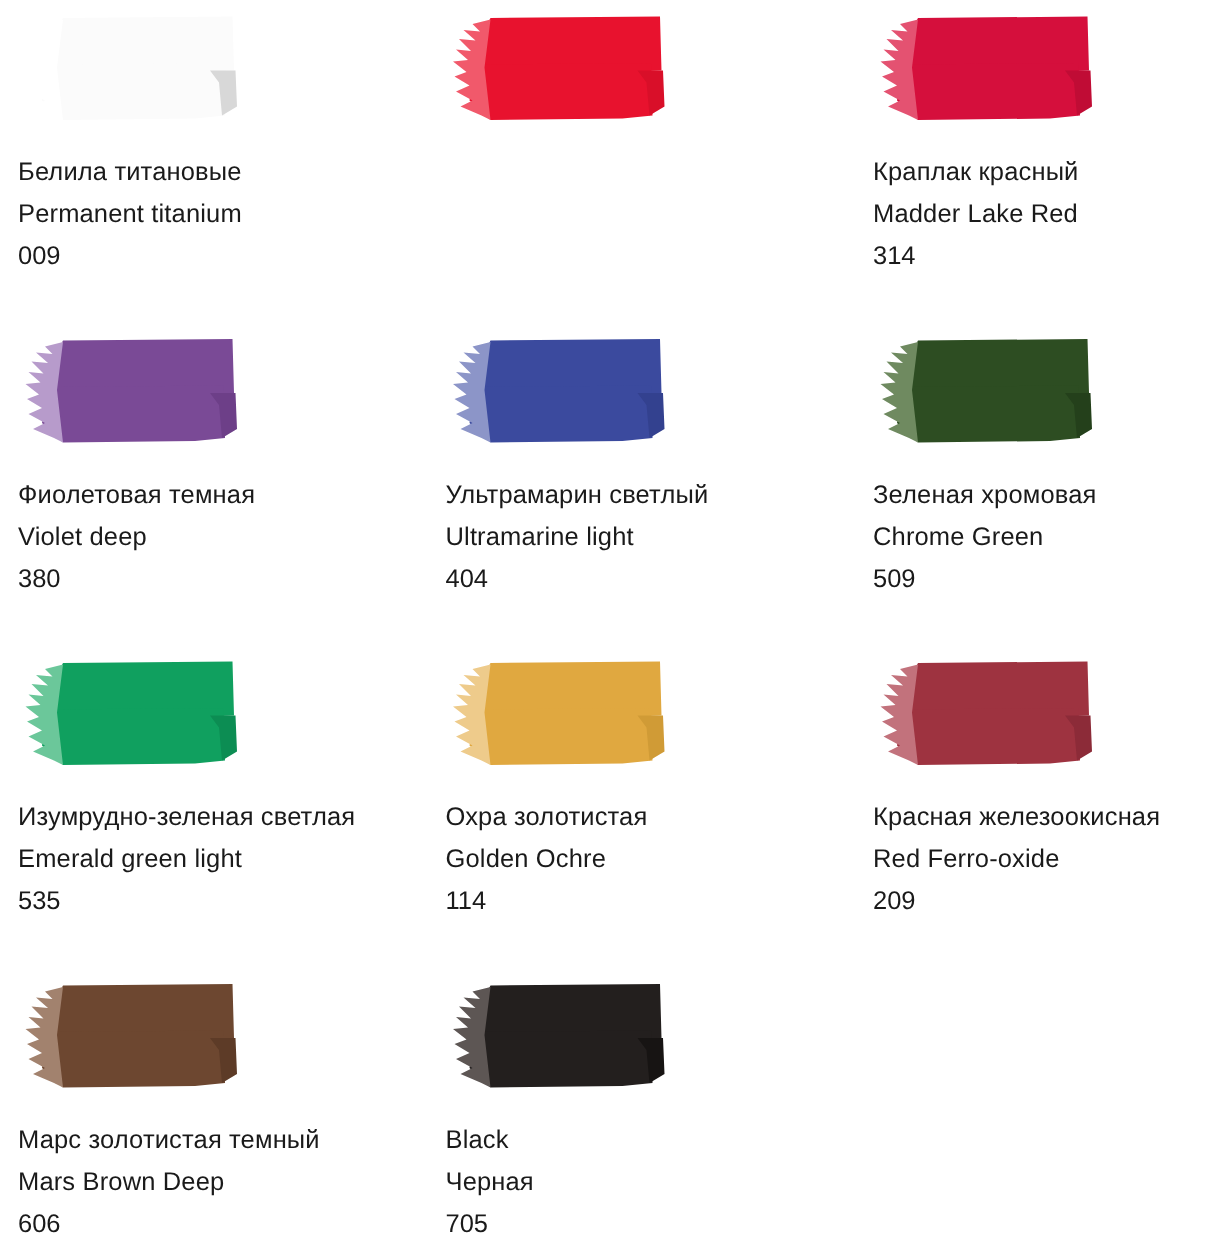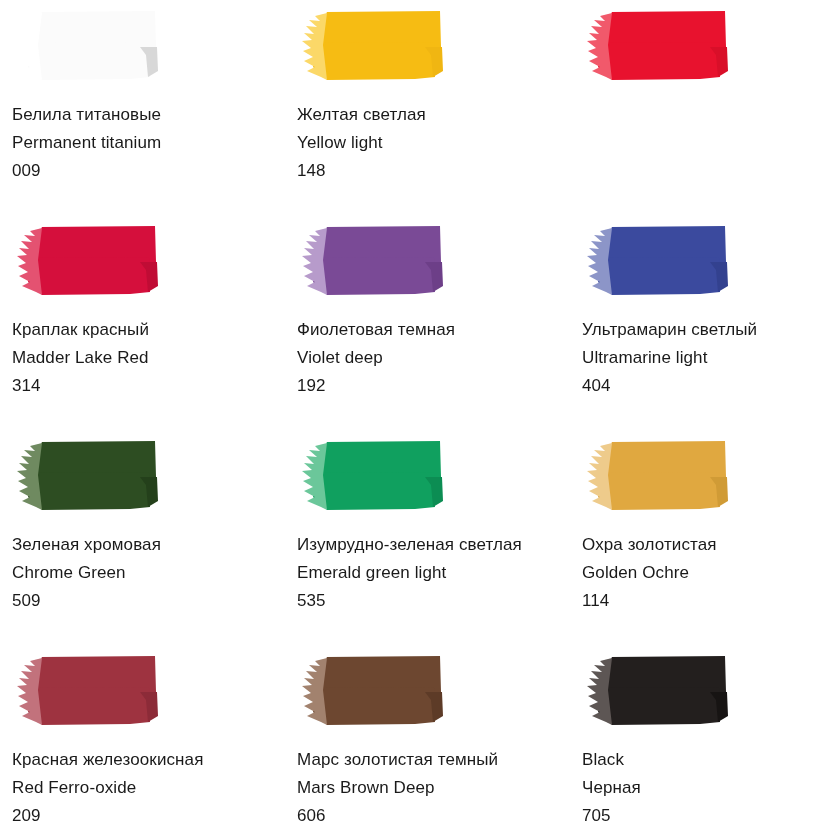--- a/index.html
+++ b/index.html
@@ -68,35 +68,20 @@
         <path class="stroke-tail" d="M128,40 L145,40 L146,64 L136,70 L134,48 Z" fill="#d8d8d8"></path>
       </g>
     </svg>
     <div class="swatch-labels">
       <div class="label-line">Белила титановые</div>
       <div class="label-line">Permanent titanium</div>
       <div class="label-code">009</div>
     </div>
   </div>
 
-  <div class="swatch-cell">
-    <svg class="swatch-art" viewBox="0 0 147 78" preserveAspectRatio="none">
-      <g>
-        <path class="stroke-main" d="M30,5 L143,4 L144,40 L118,41 L117,37 L26,38 L22,20 Z" fill="#f6bc13"></path>
-        <path class="stroke-lower" d="M20,36 L137,35 L138,70 L118,72 L30,73 L16,60 Z" fill="#f6bc13"></path>
-        <path class="stroke-frayed" d="M30,6 L18,9 L23,14 L12,13 L20,20 L9,19 L17,27 L7,26 L15,33 L5,34 L14,41 L6,44 L16,50 L7,54 L18,60 L10,64 L24,70 L30,73 L26,38 Z" fill="#fbd868"></path>
-        <path class="stroke-tail" d="M128,40 L145,40 L146,64 L136,70 L134,48 Z" fill="#f0b612"></path>
-      </g>
-    </svg>
-    <div class="swatch-labels">
-      <div class="label-line">Желтая светлая</div>
-      <div class="label-line">Yellow light</div>
-      <div class="label-code">148</div>
-    </div>
-  </div>
 
   <div class="swatch-cell">
     <svg class="swatch-art" viewBox="0 0 147 78" preserveAspectRatio="none">
       <g>
         <path class="stroke-main" d="M30,5 L143,4 L144,40 L118,41 L117,37 L26,38 L22,20 Z" fill="#e8122e"></path>
         <path class="stroke-lower" d="M20,36 L137,35 L138,70 L118,72 L30,73 L16,60 Z" fill="#e8122e"></path>
         <path class="stroke-frayed" d="M30,6 L18,9 L23,14 L12,13 L20,20 L9,19 L17,27 L7,26 L15,33 L5,34 L14,41 L6,44 L16,50 L7,54 L18,60 L10,64 L24,70 L30,73 L26,38 Z" fill="#f1596b"></path>
         <path class="stroke-tail" d="M128,40 L145,40 L146,64 L136,70 L134,48 Z" fill="#d90f29"></path>
       </g>
     </svg>
@@ -123,21 +108,21 @@
       <g>
         <path class="stroke-main" d="M30,5 L143,4 L144,40 L118,41 L117,37 L26,38 L22,20 Z" fill="#7a4a96"></path>
         <path class="stroke-lower" d="M20,36 L137,35 L138,70 L118,72 L30,73 L16,60 Z" fill="#7a4a96"></path>
         <path class="stroke-frayed" d="M30,6 L18,9 L23,14 L12,13 L20,20 L9,19 L17,27 L7,26 L15,33 L5,34 L14,41 L6,44 L16,50 L7,54 L18,60 L10,64 L24,70 L30,73 L26,38 Z" fill="#b79bcb"></path>
         <path class="stroke-tail" d="M128,40 L145,40 L146,64 L136,70 L134,48 Z" fill="#6d3f88"></path>
       </g>
     </svg>
     <div class="swatch-labels">
       <div class="label-line">Фиолетовая темная</div>
       <div class="label-line">Violet deep</div>
-      <div class="label-code">192</div>
+      <div class="label-code">380</div>
     </div>
   </div>
 
   <div class="swatch-cell">
     <svg class="swatch-art" viewBox="0 0 147 78" preserveAspectRatio="none">
       <g>
         <path class="stroke-main" d="M30,5 L143,4 L144,40 L118,41 L117,37 L26,38 L22,20 Z" fill="#3b4a9e"></path>
         <path class="stroke-lower" d="M20,36 L137,35 L138,70 L118,72 L30,73 L16,60 Z" fill="#3b4a9e"></path>
         <path class="stroke-frayed" d="M30,6 L18,9 L23,14 L12,13 L20,20 L9,19 L17,27 L7,26 L15,33 L5,34 L14,41 L6,44 L16,50 L7,54 L18,60 L10,64 L24,70 L30,73 L26,38 Z" fill="#8c95c8"></path>
         <path class="stroke-tail" d="M128,40 L145,40 L146,64 L136,70 L134,48 Z" fill="#33418f"></path>

